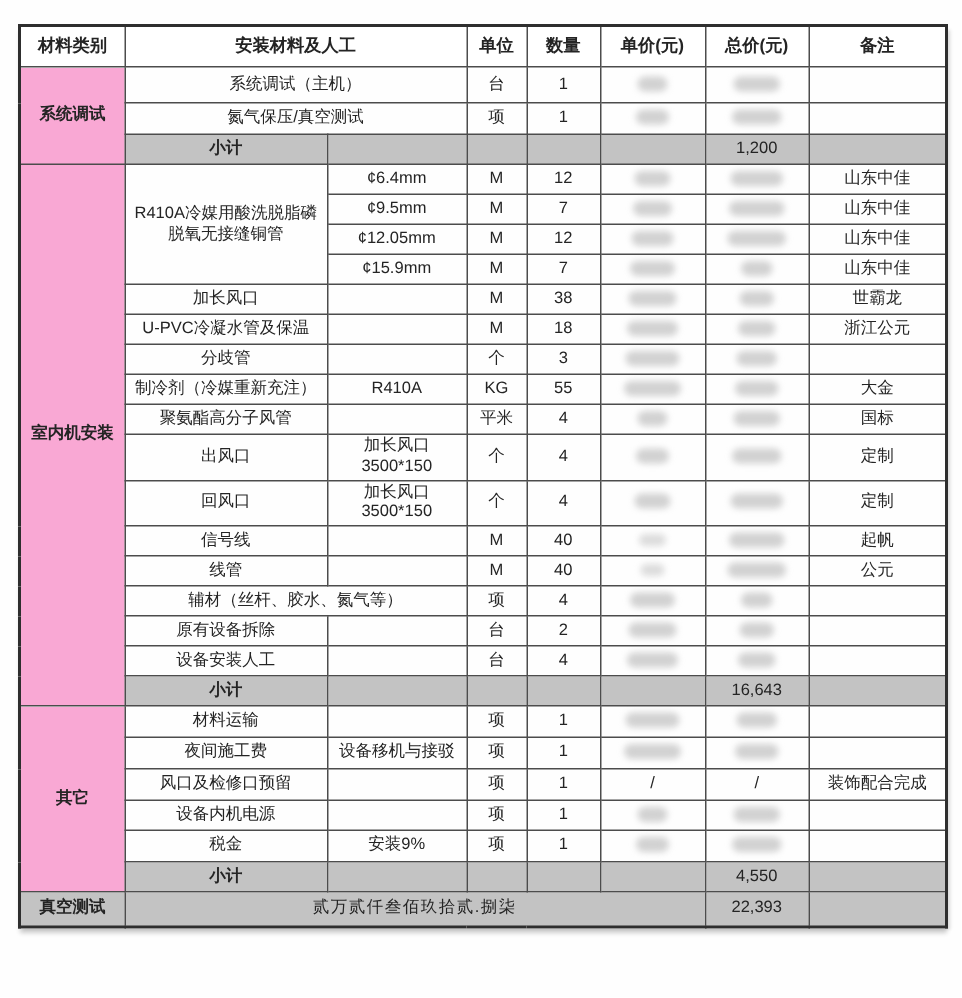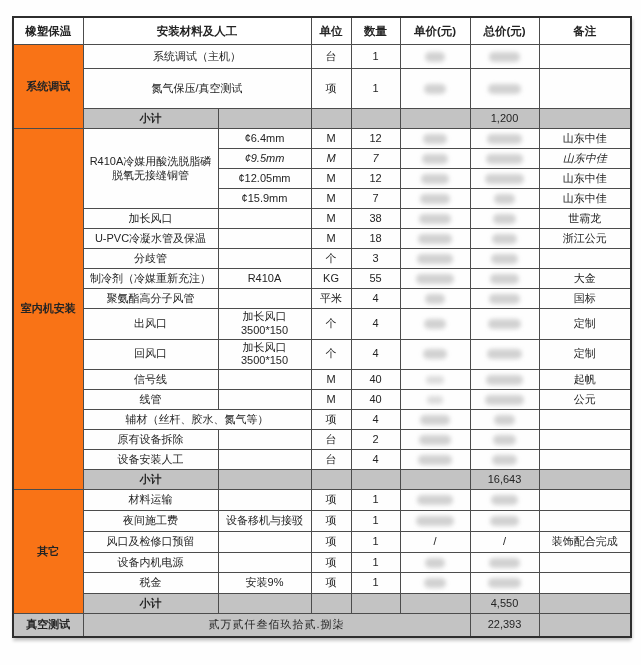--- a/index.html
+++ b/index.html
@@ -16,21 +16,21 @@
     border:2px solid #2e2e2e;
   }
   table.cost th, table.cost td{
     border:1px solid #4c4c4c;
     font-size:11px;line-height:1.25;
     padding:1px 4px;overflow:hidden;white-space:normal;
     text-align:center;vertical-align:middle;color:#242424;
   }
   table.cost thead th{font-weight:bold;height:24px;font-size:11.5px;background:#fff;}
   tbody tr{height:20px;}
-  .cat{font-weight:bold;background:#f97316;}
+  .cat{font-weight:bold;background:#f9a8d4;}
   .l{text-align:left;}
   .b{font-weight:bold;margin-top:10px;}
   .gray{background:#c3c3c3;}
   .namecell{line-height:1.35;}
   .blob{
     display:inline-block;height:10px;border-radius:5px;
     background:#d2d2d2;filter:blur(2px);vertical-align:middle;
   }
   .blob.small{height:8px;background:#dcdcdc;}
   .amount-cn{letter-spacing:1px;}
@@ -46,40 +46,40 @@
           <col style="width:135px">
           <col style="width:93px">
           <col style="width:40px">
         <col style="width:49px">
           <col style="width:70px">
           <col style="width:69px">
           <col style="width:92px">
       </colgroup>
       <thead>
         <tr>
-          <th>橡塑保温</th>
+          <th>材料类别</th>
           <th colspan="2">安装材料及人工</th>
           <th>单位</th>
           <th>数量</th>
           <th>单价(元)</th>
           <th>总价(元)</th>
           <th>备注</th>
         </tr>
       </thead>
       <tbody>
           <tr style="height: 24px;">
             <td class="cat" rowspan="3">系统调试</td>
             <td class="l namecell" colspan="2">系统调试（主机）</td>
             <td>台</td>
             <td>1</td>
             <td><span class="blob" style="width: 20px;"></span></td>
             <td><span class="blob" style="width: 31px;"></span></td>
             <td></td>
           </tr>
-          <tr style="height: 40px;">
+          <tr style="height: 21px;">
             <td class="l namecell" colspan="2">氮气保压/真空测试</td>
             <td>项</td>
             <td>1</td>
             <td><span class="blob" style="width: 22px;"></span></td>
             <td><span class="blob" style="width: 33px;"></span></td>
             <td></td>
           </tr>
           <tr style="height: 20px;">
             <td class="gray b">小计</td>
             <td class="gray"></td>
@@ -92,21 +92,21 @@
           <tr style="height: 20px;">
             <td class="cat" rowspan="17">室内机安装</td>
             <td class="namecell" rowspan="4">R410A冷媒用酸洗脱脂磷脱氧无接缝铜管</td>
             <td class="l">¢6.4mm</td>
             <td>M</td>
             <td>12</td>
             <td><span class="blob" style="width: 24px;"></span></td>
             <td><span class="blob" style="width: 35px;"></span></td>
             <td>山东中佳</td>
           </tr>
-          <tr style="height: 20px; font-style: italic;">
+          <tr style="height: 20px;">
             <td class="l">¢9.5mm</td>
             <td>M</td>
             <td>7</td>
             <td><span class="blob" style="width: 26px;"></span></td>
             <td><span class="blob" style="width: 37px;"></span></td>
             <td>山东中佳</td>
           </tr>
           <tr style="height: 20px; padding-left: 40px;">
             <td class="l">¢12.05mm</td>
             <td>M</td>

